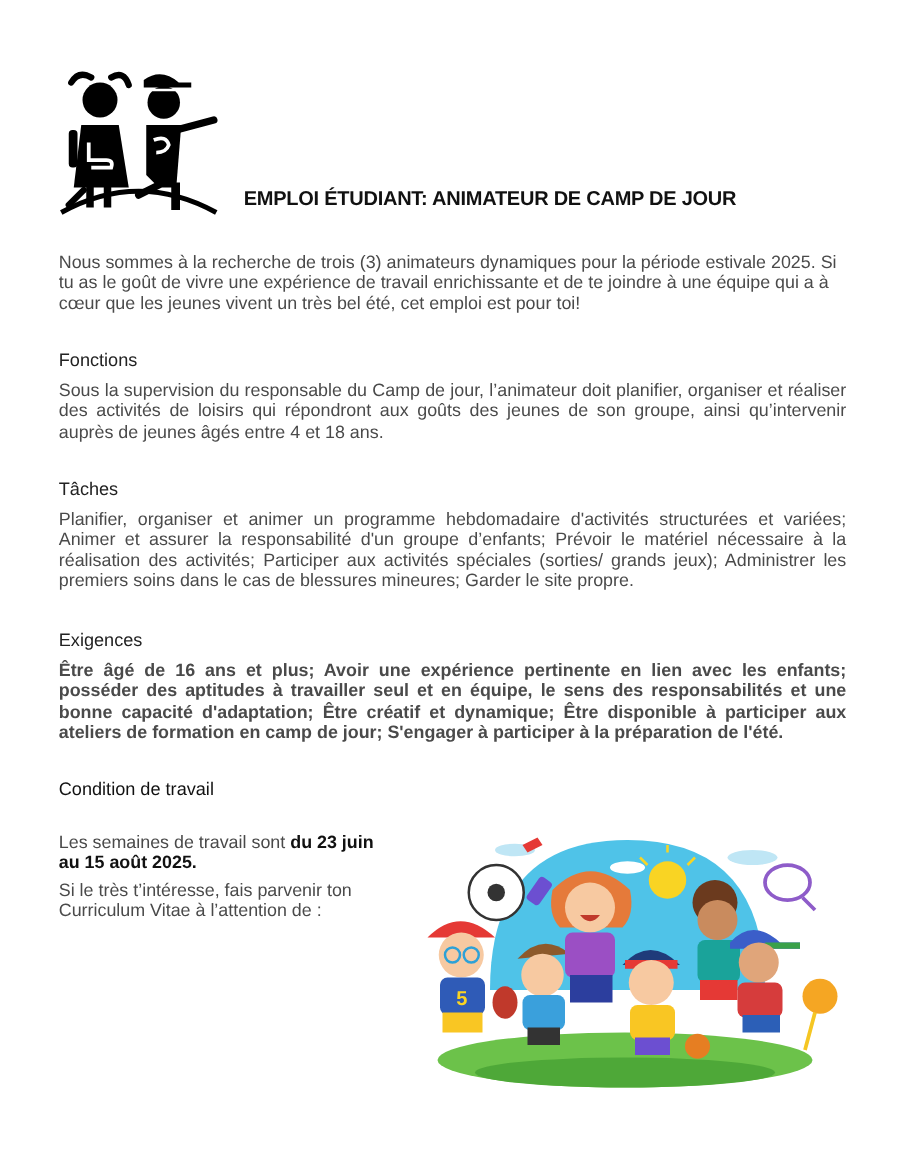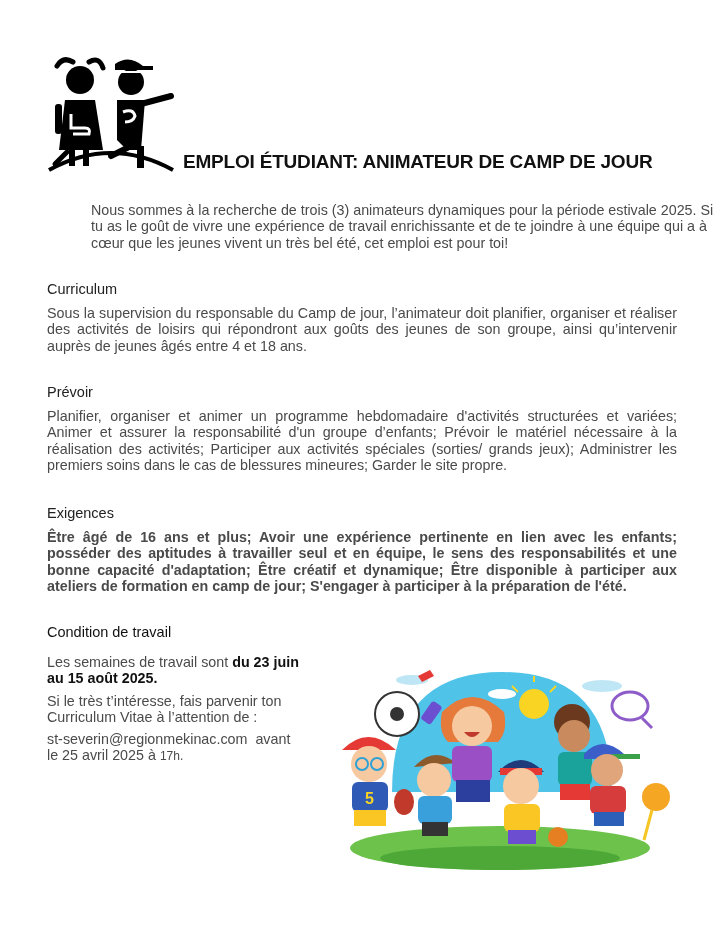--- a/index.html
+++ b/index.html
@@ -1,19 +1,19 @@
 <!DOCTYPE html>
 <html><head>
 <meta charset="utf-8">
 <style>
   html, body { margin: 0; padding: 0; background: #ffffff; }
   body { width: 720px; height: 931px; position: relative; overflow: hidden;
          font-family: "Liberation Sans", sans-serif; color: #404040; }
   .logo { position: absolute; left: 47px; top: 52px; width: 128px; height: 120px; }
-  .title { position: absolute; left: 183px; top: 151px; font-size: 19px; font-weight: bold;
+  .title { position: absolute; left: 195px; top: 151px; font-size: 16px; font-weight: bold;
            color: #111; letter-spacing: -0.2px; white-space: nowrap; }
   .para { position: absolute; left: 47px; width: 630px; font-size: 14.3px; line-height: 16.3px;
           color: #4a4a4a; margin: 0; }
   .justify { text-align: justify; text-align-last: left; }
   .heading { position: absolute; left: 47px; font-size: 14.5px; color: #222; margin: 0; }
   .col { position: absolute; left: 47px; width: 258px; font-size: 14.3px; line-height: 16.3px; color: #4a4a4a; }
   .col p { margin: 0; }
   .bold { color: #111; font-weight: bold; }
   .small { font-size: 12px; }
   .art { position: absolute; left: 322px; top: 662px; width: 356px; height: 215px; }
@@ -42,37 +42,36 @@
   <path d="M94 52 l30 -8" stroke="#000" stroke-width="6" stroke-linecap="round"></path>
   <path d="M76 60 q10 -4 12 4 q-2 6 -10 6" stroke="#fff" stroke-width="3" fill="none"></path>
   <path d="M80 96 l-16 8" stroke="#000" stroke-width="6" stroke-linecap="round"></path>
   <rect x="90" y="94" width="7" height="22" fill="#000"></rect>
 
   <path d="M2 118 q62 -34 124 0" stroke="#000" stroke-width="4" fill="none"></path>
 </svg>
 
 <div class="title">EMPLOI ÉTUDIANT: ANIMATEUR DE CAMP DE JOUR</div>
 
-<p class="para" style="top:202px;margin-left:44px;">Nous sommes à la recherche de trois (3) animateurs dynamiques pour la période estivale 2025. Si tu as le goût de vivre une expérience de travail enrichissante et de te joindre à une équipe qui a à cœur que les jeunes vivent un très bel été, cet emploi est pour toi!</p>
+<p class="para" style="top:202px;">Nous sommes à la recherche de trois (3) animateurs dynamiques pour la période estivale 2025. Si tu as le goût de vivre une expérience de travail enrichissante et de te joindre à une équipe qui a à cœur que les jeunes vivent un très bel été, cet emploi est pour toi!</p>
 
-<h2 class="heading" style="top:281px; font-weight:normal;">Curriculum</h2>
+<h2 class="heading" style="top:281px; font-weight:normal;">Fonctions</h2>
 <p class="para justify" style="top:305px;">Sous la supervision du responsable du Camp de jour, l’animateur doit planifier, organiser et réaliser des activités de loisirs qui répondront aux goûts des jeunes de son groupe, ainsi qu’intervenir auprès de jeunes âgés entre 4 et 18 ans.</p>
 
-<h2 class="heading" style="top:384px; font-weight:normal;">Prévoir</h2>
+<h2 class="heading" style="top:384px; font-weight:normal;">Tâches</h2>
 <p class="para justify" style="top:408px;">Planifier, organiser et animer un programme hebdomadaire d'activités structurées et variées; Animer et assurer la responsabilité d'un groupe d’enfants; Prévoir le matériel nécessaire à la réalisation des activités; Participer aux activités spéciales (sorties/ grands jeux); Administrer les premiers soins dans le cas de blessures mineures; Garder le site propre.</p>
 
 <h2 class="heading" style="top:505px; font-weight:normal;">Exigences</h2>
 <p class="para justify" style="top:529px;font-weight:bold;">Être âgé de 16 ans et plus; Avoir une expérience pertinente en lien avec les enfants; posséder des aptitudes à travailler seul et en équipe, le sens des responsabilités et une bonne capacité d'adaptation; Être créatif et dynamique; Être disponible à participer aux ateliers de formation en camp de jour; S'engager à participer à la préparation de l'été.</p>
 
 <h2 class="heading" style="top:624px; font-weight:normal; color:#111;text-align:center;">Condition de travail</h2>
 
 <div class="col" style="top:648px;">
-  <p style="margin-top:6px;"><span>Les semaines de travail sont </span><span class="bold">du 23 juin au 15 août 2025.</span></p>
+  <p style="margin-top:18px;"><span>Les semaines de travail sont </span><span class="bold">du 23 juin au 15 août 2025.</span></p>
   <p style="margin-top:6px;"> Si le très t’intéresse, fais parvenir ton Curriculum Vitae à l’attention de :</p>
-  <p style="margin-top:6px;"><span>st-severin@regionmekinac.com</span><span style="white-space:pre-wrap;">  avant le 25 avril 2025 à </span><span class="small">17h.</span></p>
 </div>
 
 <svg class="art" viewBox="0 0 356 215">
   <path d="M70 130 q0 -120 110 -120 q110 0 110 120 z" fill="#4fc3e8"></path>
   <ellipse cx="90" cy="18" rx="16" ry="5" fill="#bfe6f5"></ellipse>
   <ellipse cx="280" cy="24" rx="20" ry="6" fill="#bfe6f5"></ellipse>
   <ellipse cx="180" cy="32" rx="14" ry="5" fill="#fff"></ellipse>
   <circle cx="212" cy="42" r="15" fill="#f9d423"></circle>
   <g stroke="#f9d423" stroke-width="2">
       <line x1="212" y1="20" x2="212" y2="14"></line>

